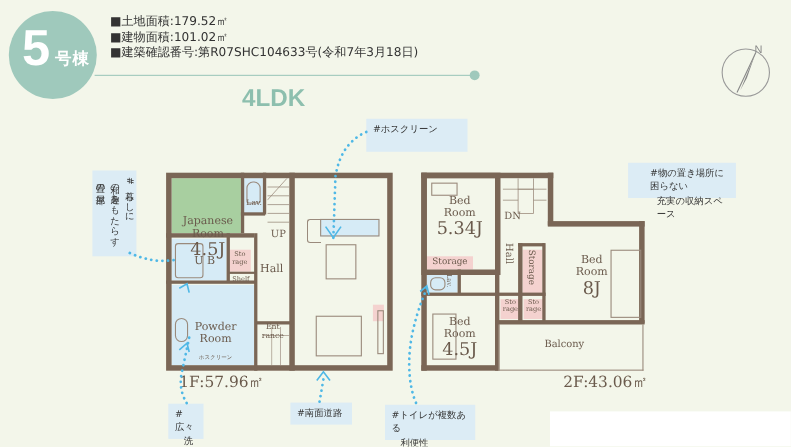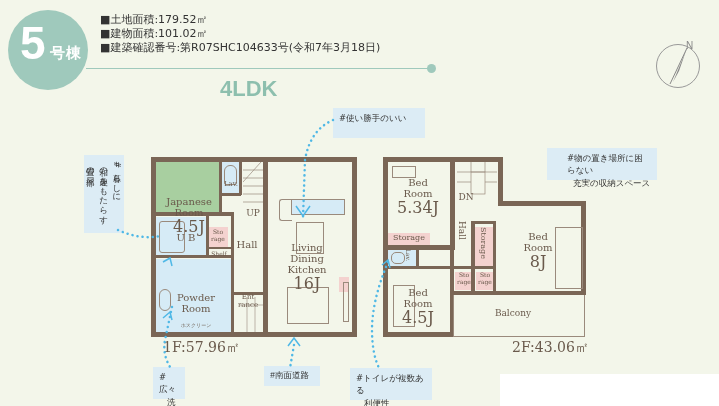--- a/index.html
+++ b/index.html
@@ -43,40 +43,40 @@
 
 <div class="abs compass">
   <svg width="42" height="42" style="position:absolute;left:0;top:0">
     <polygon points="30,3 16,37 22,26" fill="#888"></polygon>
     <line x1="30" y1="3" x2="13" y2="39" stroke="#888" stroke-width="1"></line>
   </svg>
 </div>
 <div class="abs compass-n">N</div>
 
 <div class="abs bubble" style="left:333px;top:108px;width:92px;height:30px;">
-  <div>#使い勝手のいい</div>
+  <div>#ホスクリーン</div>
 </div>
 
 <div class="abs bubble" style="left:84px;top:155px;width:40px;height:78px;padding:6px 3px;display:flex;flex-direction:row-reverse;justify-content:center;gap:1px;">
   <div class="vtext">#暮らしに</div>
   <div class="vtext">和の趣をもたらす</div>
   <div class="vtext">畳の部屋</div>
 </div>
 
-<div class="abs bubble" style="left:547px;top:148px;width:110px;height:32px;padding-left:20px;">
+<div class="abs bubble" style="left:571px;top:148px;width:98px;height:32px;padding-left:20px;">
   <div>#物の置き場所に困らない</div>
   <div style="padding-left:6px">充実の収納スペース</div>
 </div>
 
 <div class="abs bubble" style="left:153px;top:367px;width:32px;height:32px;">
   <div>#広々</div>
   <div style="padding-left:8px">洗面室</div>
 </div>
 
-<div class="abs bubble" style="left:264px;top:366px;width:56px;height:20px;padding-top:4px;font-family:Liberation Mono, monospace;">
+<div class="abs bubble" style="left:264px;top:366px;width:56px;height:20px;padding-top:4px;">
   <div>#南面道路</div>
 </div>
 
 <div class="abs bubble" style="left:350px;top:368px;width:82px;height:32px;">
   <div>#トイレが複数ある</div>
   <div style="padding-left:8px">利便性</div>
 </div>
 
 <div class="abs" style="left:151px;top:157px;width:206px;height:180px;">
 
@@ -140,26 +140,20 @@
   </div>
   <div class="room-txt" style="left:70px;top:24px;width:20px;font-size:7px;">Lav.</div>
   <div class="room-txt" style="left:92px;top:52px;width:20px;font-size:9px;">UP</div>
   <div class="room-txt" style="left:57px;top:72px;width:20px;font-size:6px;">
     <div>Sto</div>
       <div>rage</div>
   </div>
   <div class="room-txt" style="left:20px;top:75px;width:30px;">U B</div>
   <div class="room-txt" style="left:57px;top:94px;width:22px;font-size:6px;">Shelf</div>
   <div class="room-txt" style="left:80px;top:82px;width:32px;font-size:10px;">Hall</div>
-  <div class="room-txt" style="left:126px;top:85px;width:60px;">
-    <div>Living</div>
-    <div>Dining</div>
-    <div>Kitchen</div>
-    <div class="big">16J</div>
-  </div>
   <div class="room-txt" style="left:15px;top:135px;width:60px;">
     <div>Powder</div>
       <div>Room</div>
   </div>
   <div class="room-txt" style="left:20px;top:166px;width:50px;font-size:5px;font-family:'DejaVu Sans',sans-serif;">ホスクリーン</div>
   <div class="room-txt" style="left:83px;top:137px;width:28px;font-size:7px;">
     <div>Ent</div>
       <div>rance</div>
   </div>
 </div>

